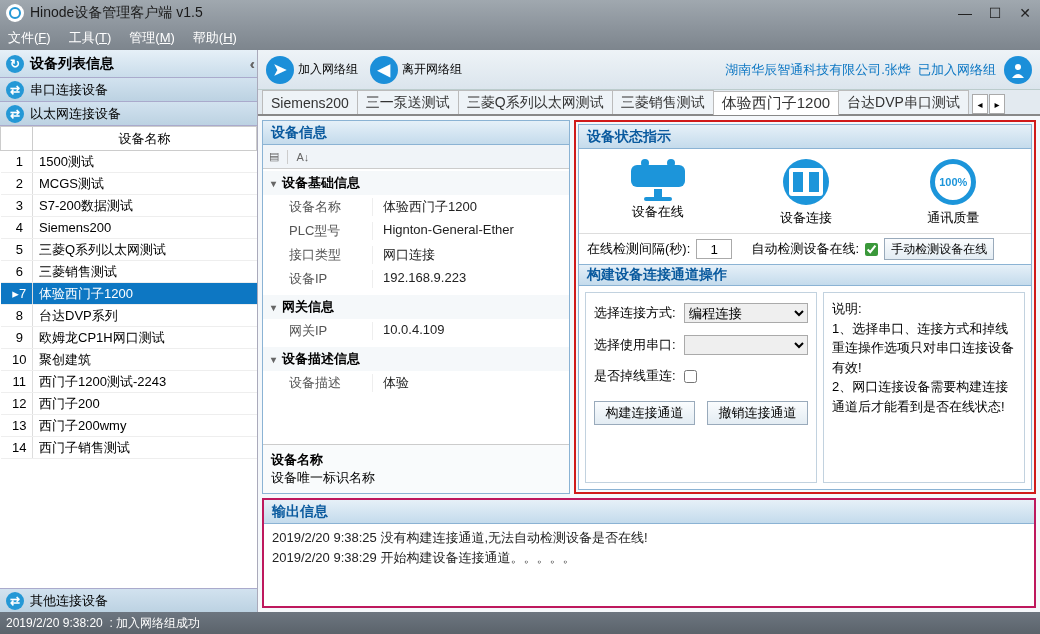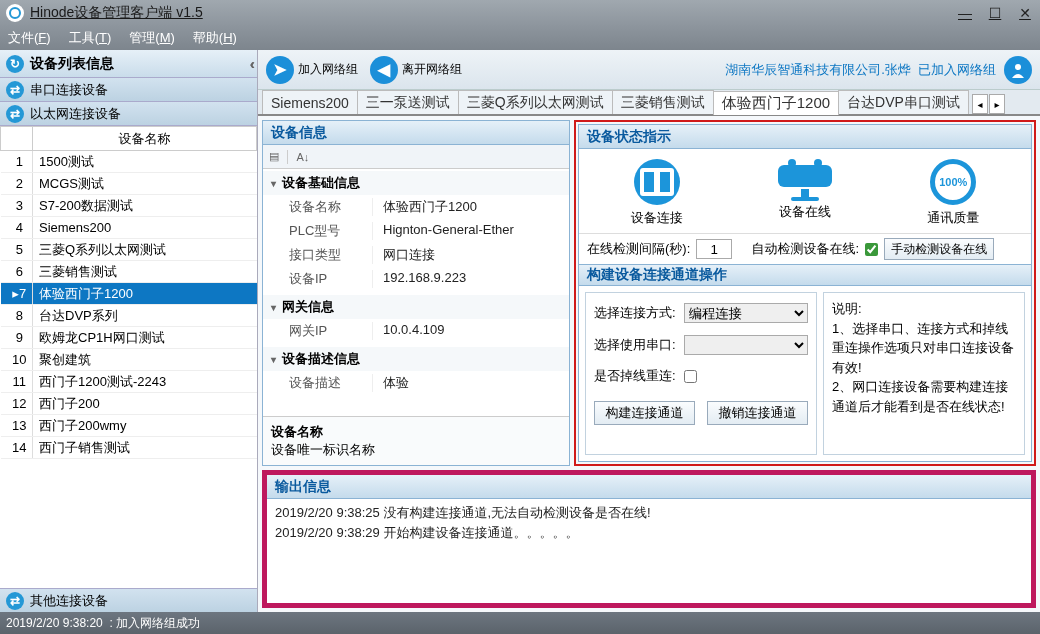--- a/index.html
+++ b/index.html
@@ -1,17 +1,17 @@
 <!DOCTYPE html>
 <html><head>
 <meta charset="utf-8">
 <style>
 * { margin: 0; padding: 0; box-sizing: border-box; font-family: "Microsoft YaHei", sans-serif; }
 body { width: 1040px; height: 634px; background: #9199a1; overflow: hidden; font-size: 12px; }
-.titlebar { height: 26px; background: linear-gradient(#a0a8af,#8d959d); display: flex; align-items: center; padding-left: 6px; color: #1a1a1a; font-size: 14px; text-decoration: underline; }
+.titlebar { height: 26px; background: linear-gradient(#a0a8af,#8d959d); display: flex; align-items: center; padding-left: 6px; color: #1a1a1a; font-size: 14px; }
 .titlebar .icon { width: 18px; height: 18px; background: #fff; border-radius: 50%; margin-right: 6px; display:flex;align-items:center;justify-content:center;}
 .titlebar .wincontrols { margin-left: auto; display:flex; }
 .titlebar .wincontrols span { width: 30px; height:26px; display:flex;align-items:center;justify-content:center; color:#222; }
 .menubar { height: 24px; background: linear-gradient(#8d959d,#7d858d); display:flex; align-items:center; padding-left:8px; color:#fff; font-size:13px; gap:18px; }
 .menubar span u { text-decoration: underline; }
 .mainrow { display:flex; height: 562px; }
 .sidebar { width: 258px; background:#e9eef3; display:flex; flex-direction:column; border-right:1px solid #aab; }
 .sidebar-header { height:28px; background: linear-gradient(#e6f0f8,#c9dcea); display:flex; align-items:center; padding:0 6px; font-weight:bold; font-size:14px; border-bottom:1px solid #aac; }
 .sidebar-header .collapse-ctrl { margin-left:auto; letter-spacing:-4px; color:#666; font-weight:bold; }
 .circ-icon { width:18px; height:18px; border-radius:50%; background:#2498d6; margin-right:6px; display:flex; align-items:center; justify-content:center; color:#fff; font-size:12px; font-weight:bold; }
@@ -67,21 +67,21 @@
 .status-ctrl input[type=checkbox] { accent-color: #3a983a; }
 .smallbtn { height:22px; padding:0 6px; border:1px solid #9ab; background:linear-gradient(#fafcfe,#e3ecf3); font-size:12px; }
 .build-title { height:22px; background:linear-gradient(#e6f0f8,#c4dbec); color:#0a5a9e; font-weight:bold; font-size:14px; padding-left:8px; display:flex; align-items:center; border-top:1px solid #8bb3d4; border-bottom:1px solid #8bb3d4; }
 .build-body { flex:1; display:flex; padding:6px; gap:6px; }
 .build-form { width:232px; background:#fff; border:1px solid #c2d2df; padding:10px 8px; display:flex; flex-direction:column; gap:12px; font-size:13px; }
 .build-form .row { display:flex; align-items:center; gap:8px; }
 .build-form select { flex:1; height:20px; border:1px solid #aaa; }
 .build-btns { display:flex; gap:12px; margin-top:4px; }
 .build-btns button { flex:1; height:24px; border:1px solid #9ab; background:linear-gradient(#fafcfe,#e3ecf3); font-size:13px; }
 .help { flex:1; background:#fff; border:1px solid #c2d2df; padding:6px 8px; font-size:13px; line-height:1.5; }
-.output { height:138px; margin:0 4px 4px; border:5px solid #be185d; }
+.output { height:110px; margin:0 4px 4px; border:2px solid #be185d; }
 .output-body { padding:4px 8px; font-size:13px; line-height:1.5; color:#222; height:82px; overflow:auto; }
 .statusbar { height:22px; background:linear-gradient(#6d7680,#5b636b); color:#fff; font-size:12px; display:flex; align-items:center; padding-left:6px; }
 </style>
 </head>
 <body>
 
 <div class="titlebar">
   <span class="icon">
     <svg width="12" height="12">
         <circle cx="6" cy="6" r="5" fill="none" stroke="#2498d6" stroke-width="2"></circle>
@@ -275,31 +275,31 @@
           <b>设备名称</b><br>
           <span>设备唯一标识名称</span>
         </div>
       </div>
 
       <div class="detailbox">
         <div class="panel status-panel">
           <div class="panel-title">设备状态指示</div>
           <div class="status-icons">
             <div class="sicon">
-              <div class="link-icon"></div>
-              <span>设备连接</span>
-            </div>
-            <div class="sicon">
               <div class="router-icon">
                   <div class="ant" style="left:10px"></div>
                   <div class="ant" style="right:10px"></div>
                   <div class="body"></div>
                   <div class="stand"></div>
                 </div>
               <span>设备在线</span>
+            </div>
+            <div class="sicon">
+              <div class="link-icon"></div>
+              <span>设备连接</span>
             </div>
             <div class="sicon">
               <div class="qual-icon">100%</div>
               <span>通讯质量</span>
             </div>
           </div>
           <div class="status-ctrl">
             <span>在线检测间隔(秒):</span>
             <input type="text" value="1" style="">
             &nbsp;&nbsp;

